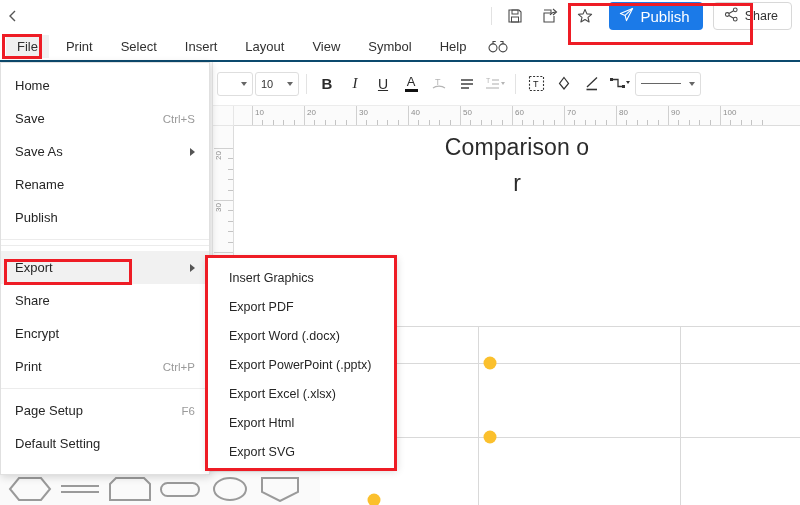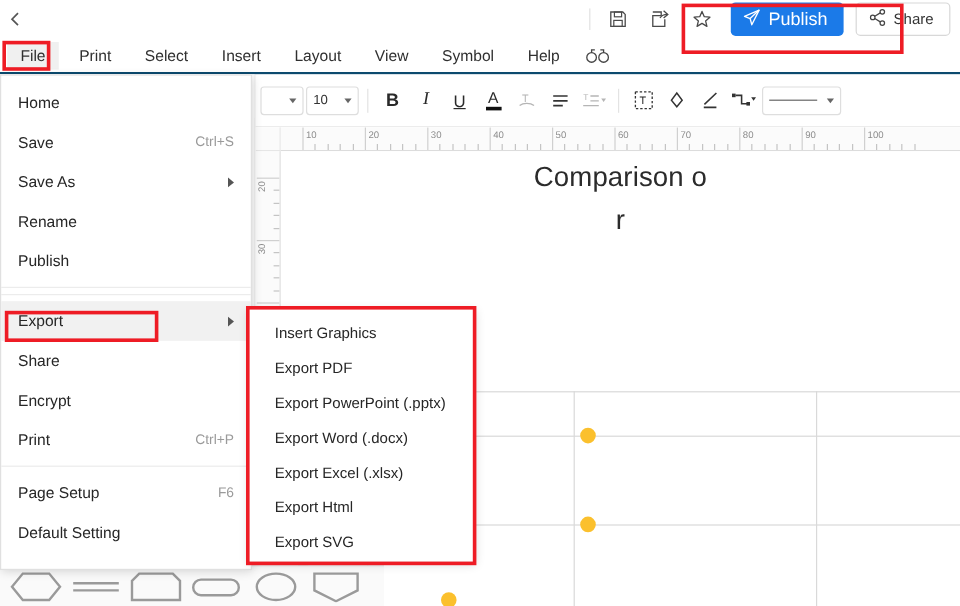--- a/index.html
+++ b/index.html
@@ -615,22 +615,22 @@
     </div>
     <div class="fm-item">
       <span>Default Setting</span>
     </div>
     <div class="fm-item"></div>
   </div>
 
 <div class="export-menu" id="export-menu">
     <div class="em-item">Insert Graphics</div>
     <div class="em-item">Export PDF</div>
+    <div class="em-item">Export Word (.docx)</div>
     <div class="em-item">Export PowerPoint (.pptx)</div>
-    <div class="em-item">Export Word (.docx)</div>
     <div class="em-item">Export Excel (.xlsx)</div>
     <div class="em-item">Export Html</div>
     <div class="em-item">Export SVG</div>
   </div>
 
 <div id="annotation-layer">
     <div class="redbox" style="left: 2px; top: 34px; width: 40px; height: 25px; border-color: rgb(238, 28, 37);"></div>
     <div class="redbox" style="left: 568px; top: 3px; width: 185px; height: 42px; border-color: rgb(238, 28, 37);"></div>
     <div class="redbox" style="left: 4px; top: 259px; width: 128px; height: 26px; border-color: rgb(238, 28, 37);"></div>
     <div class="redbox" style="left: 205px; top: 255px; width: 192px; height: 216px; border-color: rgb(238, 28, 37);"></div>

